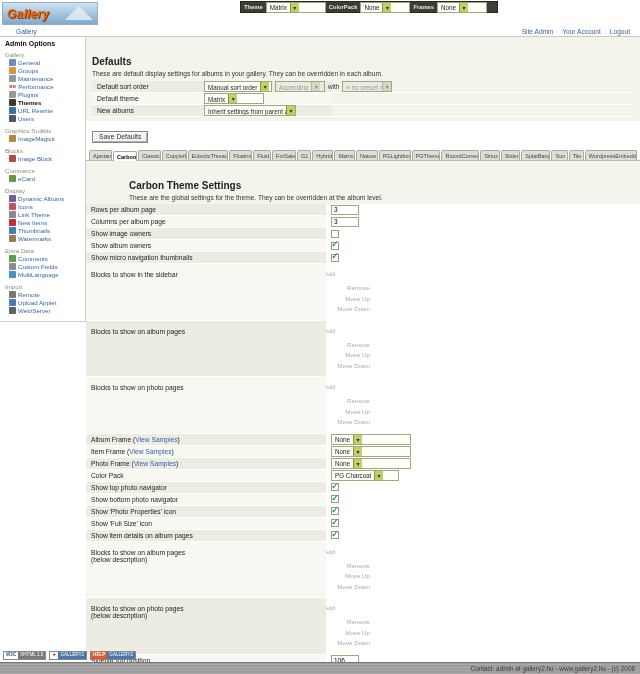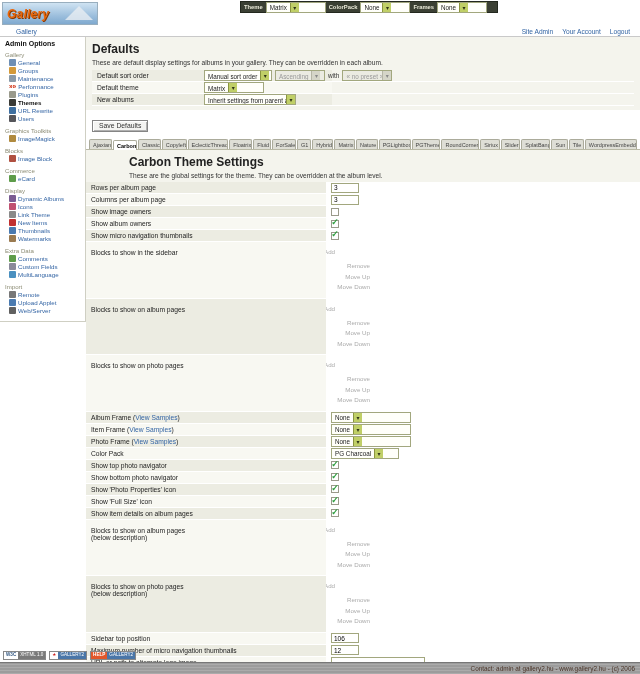--- a/index.html
+++ b/index.html
@@ -46,21 +46,21 @@
   .ico-watermarks{background:#9a7a50}.ico-comments{background:#5e9c4a}.ico-custom{background:#8a8a9a}
   .ico-multilang{background:#4a90c0}.ico-remote{background:#777}.ico-upload{background:#4a7ab0}
   .ico-webserver{background:#606060}
 
   .content { flex:1; min-width:0; }
 
   .page-header { background:#e7e7db; border-top:1px solid #d8d8c8; border-bottom:1px solid #c3c3af;
           padding:3px 5px; font-weight:bold; font-size:7.2px; color:#33331f; }
 
   .panel { background:#f4f4ed; padding:4px 6px 4px; }
-  .sec-title { font-weight:bold; font-size:12px; color:#222; margin:1px 0 3px; }
+  .sec-title { font-weight:bold; font-size:10px; color:#222; margin:15px 0 3px; }
   .sec-desc { font-size:6.6px; color:#333; margin:0 0 4px; }
 
   
   .row { position:relative; display:flex; align-items:center; min-height:12px; border-bottom:1px solid #fff; }
   .row::before { content:""; position:absolute; left:0; top:0; bottom:0; width:240px; background:transparent; }
   .row.odd::before { background:#ececE2; }
   .row.even::before { background:#f8f8f2; }
   .row-label { position:relative; width:245px; flex:none; padding-left:5px; font-size:6.7px; color:#222; }
   .row-label .link { font-size:6.7px; }
   .row-ctl { position:relative; display:flex; align-items:center; gap:3px; }

